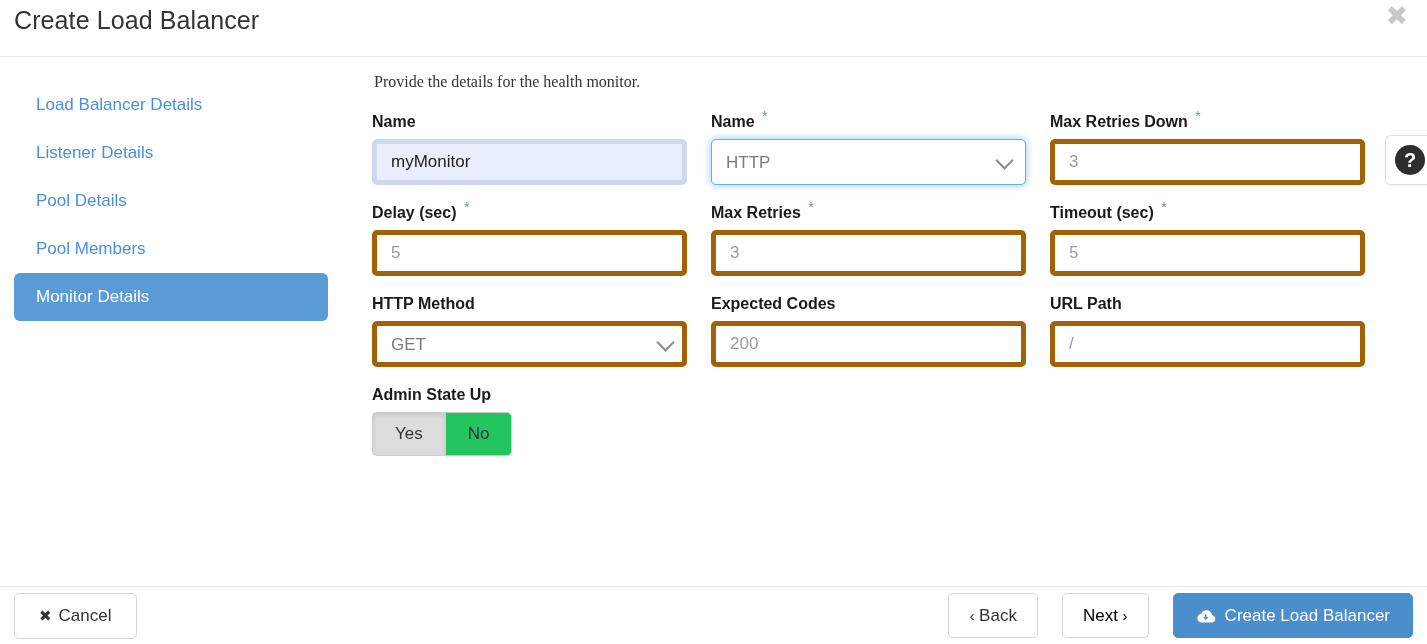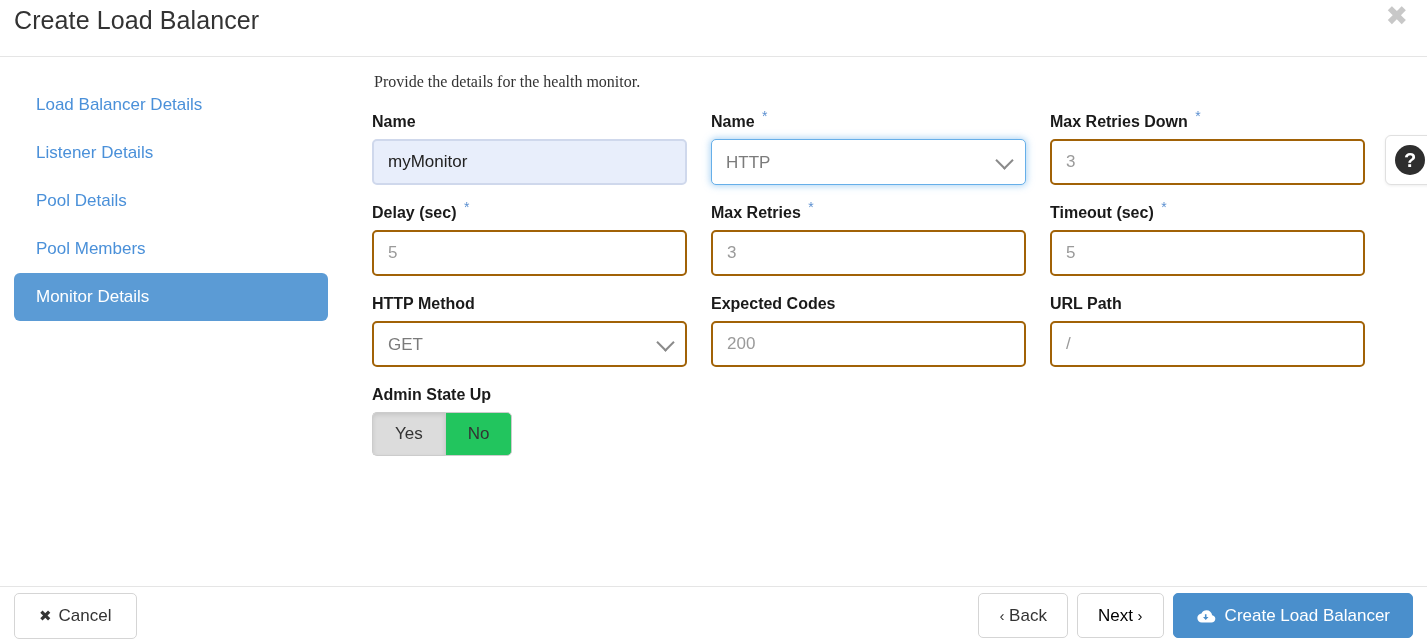--- a/index.html
+++ b/index.html
@@ -117,21 +117,21 @@
   .form-control {
     display: block;
     width: 100%;
     height: 46px;
     box-sizing: border-box;
     padding: 6px 14px;
     font-size: 17px;
     font-family: "Liberation Sans", sans-serif;
     color: #555555;
     background: #ffffff;
-    border: 2px solid #a16207;
+    border: 5px solid #a16207;
     border-radius: 5px;
     outline: none;
   }
   .form-control::placeholder { color: #9a9a9a; opacity: 1; }
   .form-control.autofilled {
     background: #e8eefb;
     color: #222222;
     border-color: #cfd8ec;
   }
   .select-wrap { position: relative; }
@@ -221,21 +221,21 @@
     height: 58px;
     padding: 0 14px;
     box-sizing: border-box;
     border-top: 1px solid #e5e5e5;
     display: flex;
     align-items: center;
   }
   .footer-right {
     margin-left: auto;
     display: flex;
-    gap: 9px;
+    gap: 24px;
     align-items: flex-end;
   }
   .btn {
     font-family: "Liberation Sans", sans-serif;
     font-size: 17px;
     border-radius: 5px;
     padding: 10px 20px;
     line-height: 23px;
     cursor: pointer;
     background: #ffffff;

